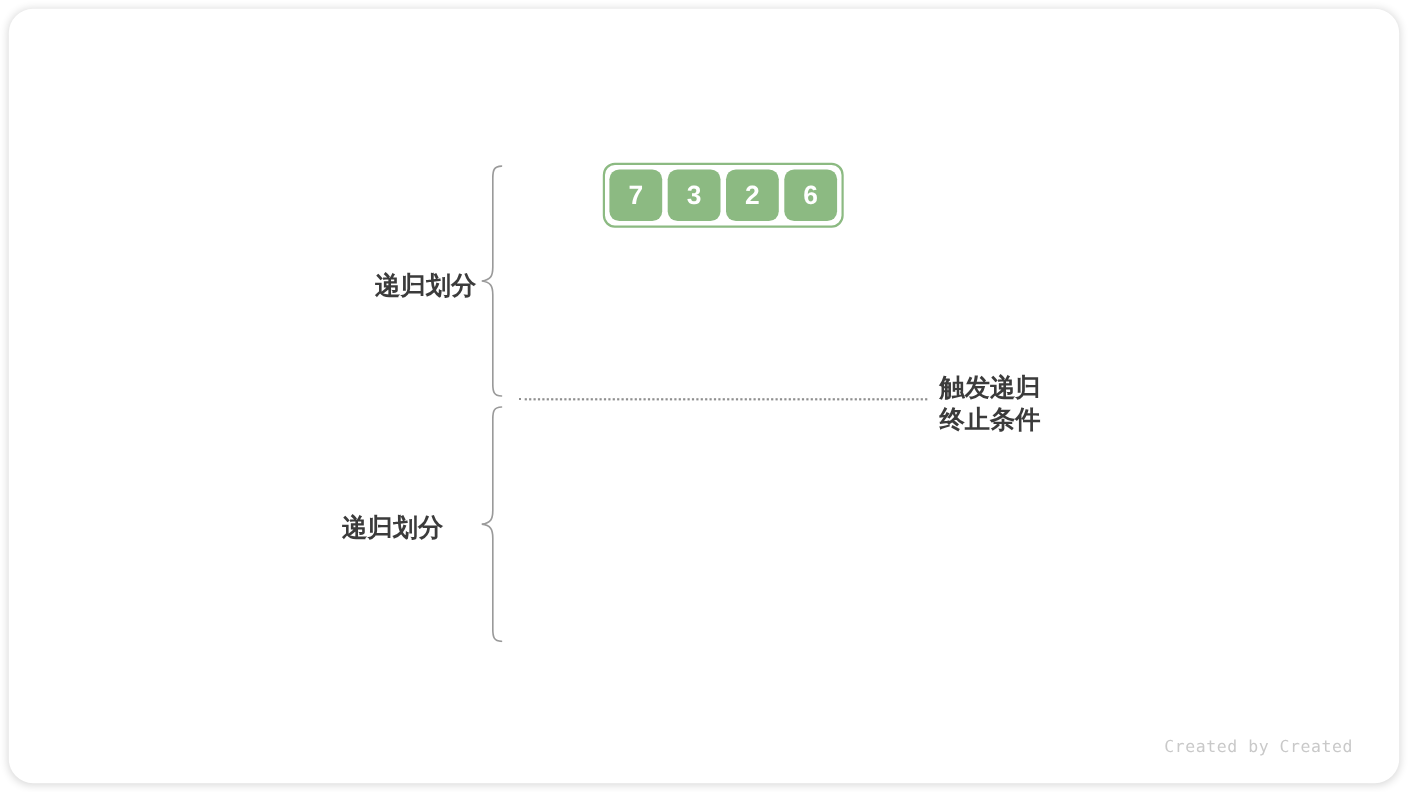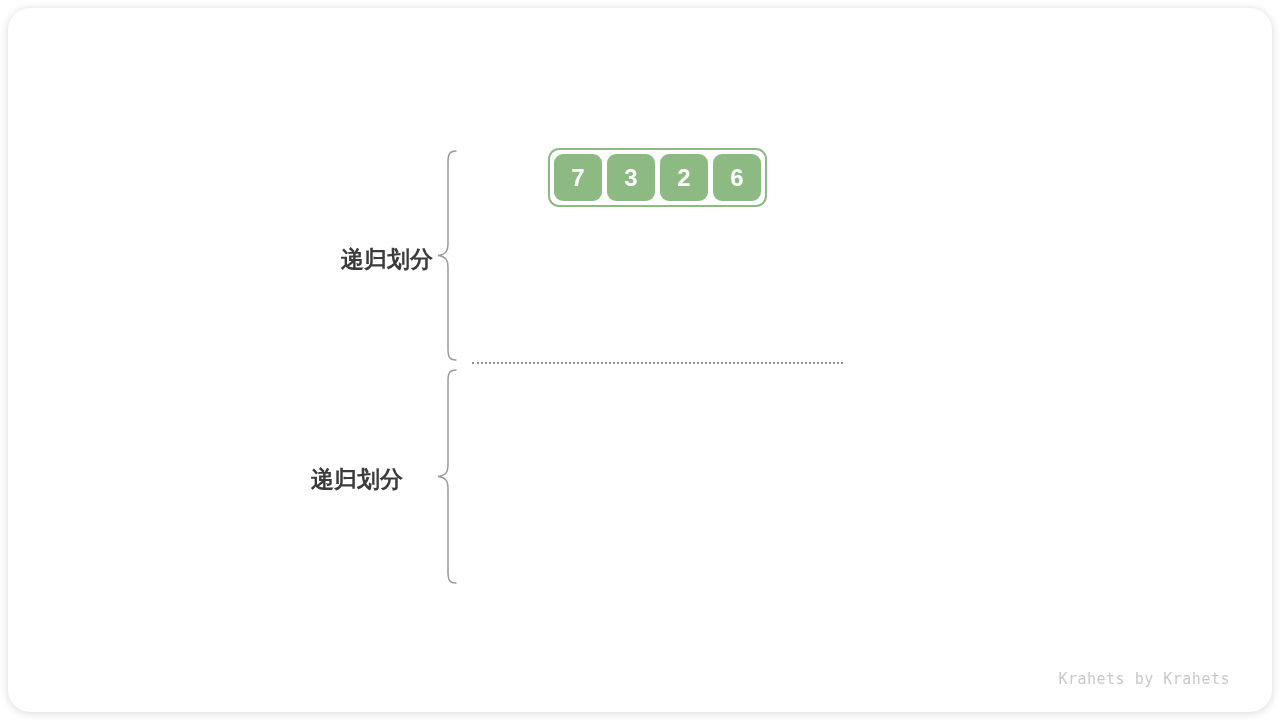--- a/index.html
+++ b/index.html
@@ -102,16 +102,20 @@
   <svg class="brace top" width="22" height="211" viewBox="0 0 22 211">
     <path d="M21,1 C14,1 13,5 13,12 L13,93 C13,101 11,104.5 3,105.5 C11,106.5 13,110 13,118 L13,199 C13,206 14,210 21,210" fill="none" stroke="#9A9A9A" stroke-width="1.5" stroke-linecap="round"></path>
   </svg>
 
   <svg class="brace bottom" width="22" height="215" viewBox="0 0 22 215">
     <path d="M21,1 C14,1 13,5 13,12 L13,95 C13,103 11,106.5 3,107.5 C11,108.5 13,112 13,120 L13,203 C13,210 14,214 21,214" fill="none" stroke="#9A9A9A" stroke-width="1.5" stroke-linecap="round"></path>
   </svg>
 
   <div class="dotted-line"></div>
 
+  <div class="annotation">
+    <div>触发递归</div>
+    <div>终止条件</div>
+  </div>
 
-  <div class="credit">Krahets by Krahets</div>
+  <div class="credit">Created by Created</div>
 
 </div>
 
 </body></html>

